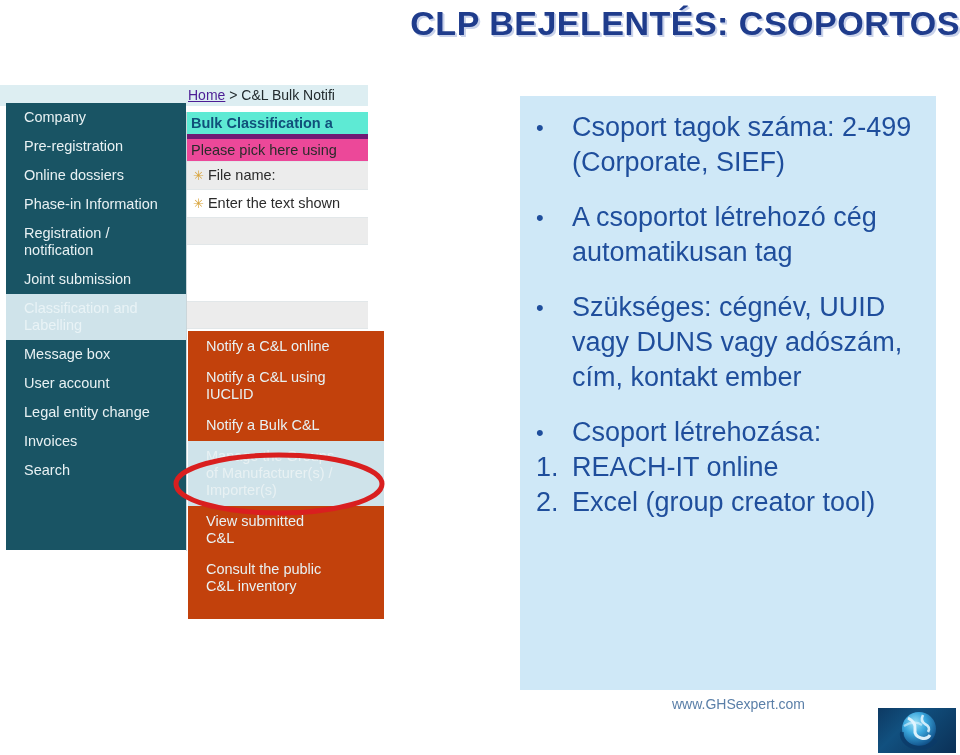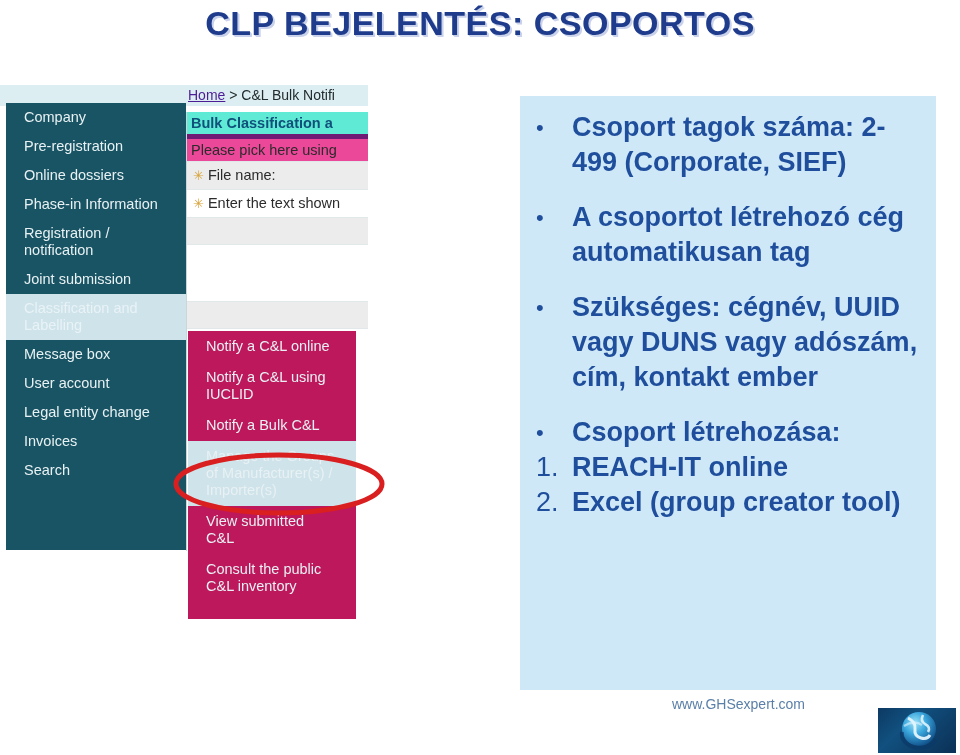--- a/index.html
+++ b/index.html
@@ -14,21 +14,21 @@
     overflow: hidden;
     font-family: "Liberation Sans", sans-serif;
   }
 
   
   #slide-title {
     position: absolute;
     left: 0;
     top: 4px;
     width: 960px;
-    text-align: center;
+    text-align: right;
     font-size: 34px;
     font-weight: bold;
     letter-spacing: 0.5px;
     color: #1F3C8C;
     text-shadow: 2px 2px 0 #c9d2ea, 1px 1px 0 #b9c4e2;
     white-space: nowrap;
   }
 
   
   #screenshot {
@@ -139,23 +139,23 @@
     border-top: 1px solid #e2e7e9;
   }
   .form-blank.alt { background: #ececec; }
   .form-blank.tall { height: 56px; }
 
   
   .submenu {
     position: absolute;
     left: 188px;
     top: 246px;
-    width: 168px;
+    width: 196px;
     height: 288px;
-    background: #be185d;
+    background: #c2410c;
   }
   .submenu-item {
     color: #e8f1f3;
     font-size: 14.5px;
     line-height: 17px;
     padding: 7px 4px 7px 18px;
     white-space: pre-line;
   }
   .submenu-item.active {
     background: #cfe3ea;
@@ -195,21 +195,21 @@
     flex: 0 0 auto;
     width: 42px;
     text-align: left;
     padding-left: 6px;
     box-sizing: border-box;
   }
   .bullet .mark.dot {
     font-size: 22px;
     line-height: 35px;
   }
-  .bullet .txt { flex: 1 1 auto; font-weight: bold; }
+  .bullet .txt { flex: 1 1 auto; }
   .bullet.tight { margin-bottom: 0; }
 
   
   #footer-url {
     position: absolute;
     left: 672px;
     top: 696px;
     color: #5a7fa8;
     font-size: 14px;
   }

